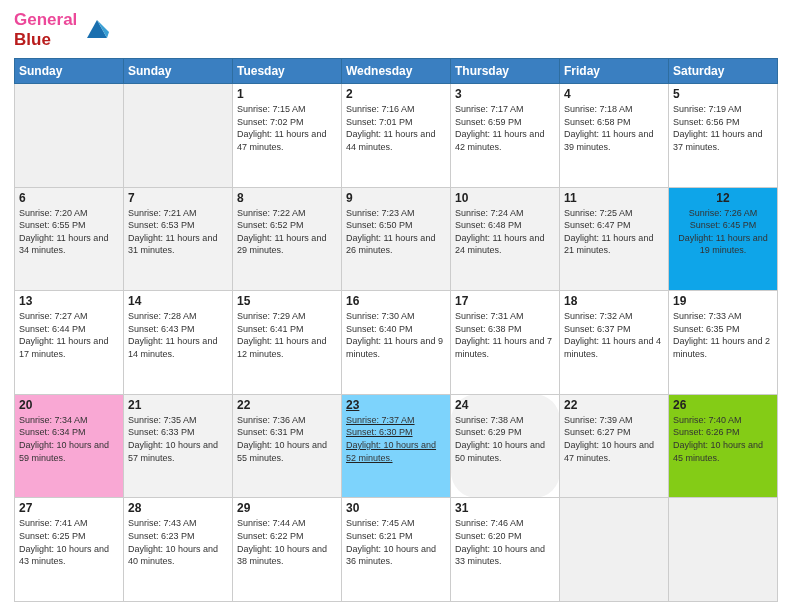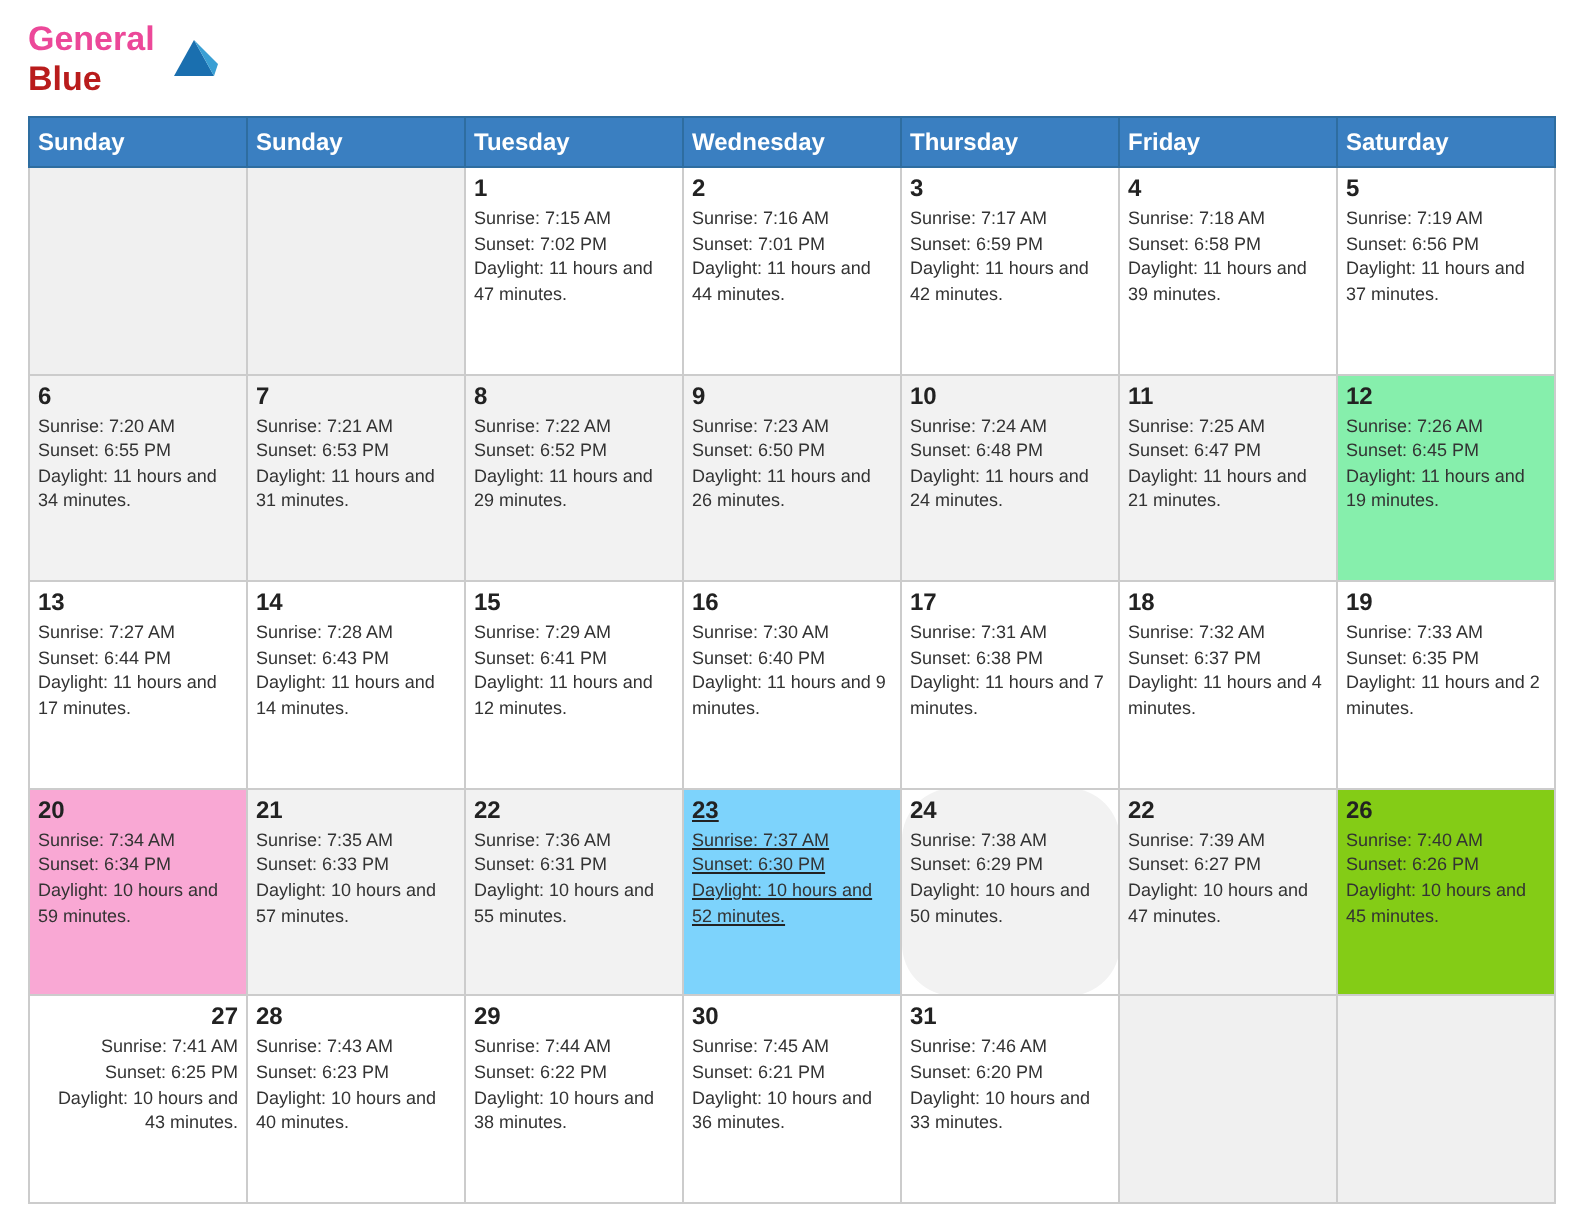--- a/index.html
+++ b/index.html
@@ -166,21 +166,21 @@
             <div class="day-info">Sunrise: 7:23 AM<br>Sunset: 6:50 PM<br>Daylight: 11 hours and 26 minutes.</div>
           </td>
           <td style="background: rgb(242, 242, 242);">
             <div class="day-num">10</div>
             <div class="day-info">Sunrise: 7:24 AM<br>Sunset: 6:48 PM<br>Daylight: 11 hours and 24 minutes.</div>
           </td>
           <td style="background: rgb(242, 242, 242);">
             <div class="day-num">11</div>
             <div class="day-info">Sunrise: 7:25 AM<br>Sunset: 6:47 PM<br>Daylight: 11 hours and 21 minutes.</div>
           </td>
-          <td style="background: #86efac;">
+          <td style="background: #0ea5e9; text-align: center;">
             <div class="day-num">12</div>
             <div class="day-info">Sunrise: 7:26 AM<br>Sunset: 6:45 PM<br>Daylight: 11 hours and 19 minutes.</div>
           </td>
         </tr>
         <tr>
           <td style="background: rgb(255, 255, 255);">
             <div class="day-num">13</div>
             <div class="day-info">Sunrise: 7:27 AM<br>Sunset: 6:44 PM<br>Daylight: 11 hours and 17 minutes.</div>
           </td>
           <td style="background: rgb(255, 255, 255);">
@@ -232,21 +232,21 @@
           <td style="background: rgb(242, 242, 242);">
             <div class="day-num">22</div>
             <div class="day-info">Sunrise: 7:39 AM<br>Sunset: 6:27 PM<br>Daylight: 10 hours and 47 minutes.</div>
           </td>
           <td style="background: #84cc16;">
             <div class="day-num">26</div>
             <div class="day-info">Sunrise: 7:40 AM<br>Sunset: 6:26 PM<br>Daylight: 10 hours and 45 minutes.</div>
           </td>
         </tr>
         <tr>
-          <td style="background: rgb(255, 255, 255); text-align: right;">
+          <td style="background: rgb(255, 255, 255);">
             <div class="day-num">27</div>
             <div class="day-info">Sunrise: 7:41 AM<br>Sunset: 6:25 PM<br>Daylight: 10 hours and 43 minutes.</div>
           </td>
           <td style="background: rgb(255, 255, 255);">
             <div class="day-num">28</div>
             <div class="day-info">Sunrise: 7:43 AM<br>Sunset: 6:23 PM<br>Daylight: 10 hours and 40 minutes.</div>
           </td>
           <td style="background: rgb(255, 255, 255);">
             <div class="day-num">29</div>
             <div class="day-info">Sunrise: 7:44 AM<br>Sunset: 6:22 PM<br>Daylight: 10 hours and 38 minutes.</div>

